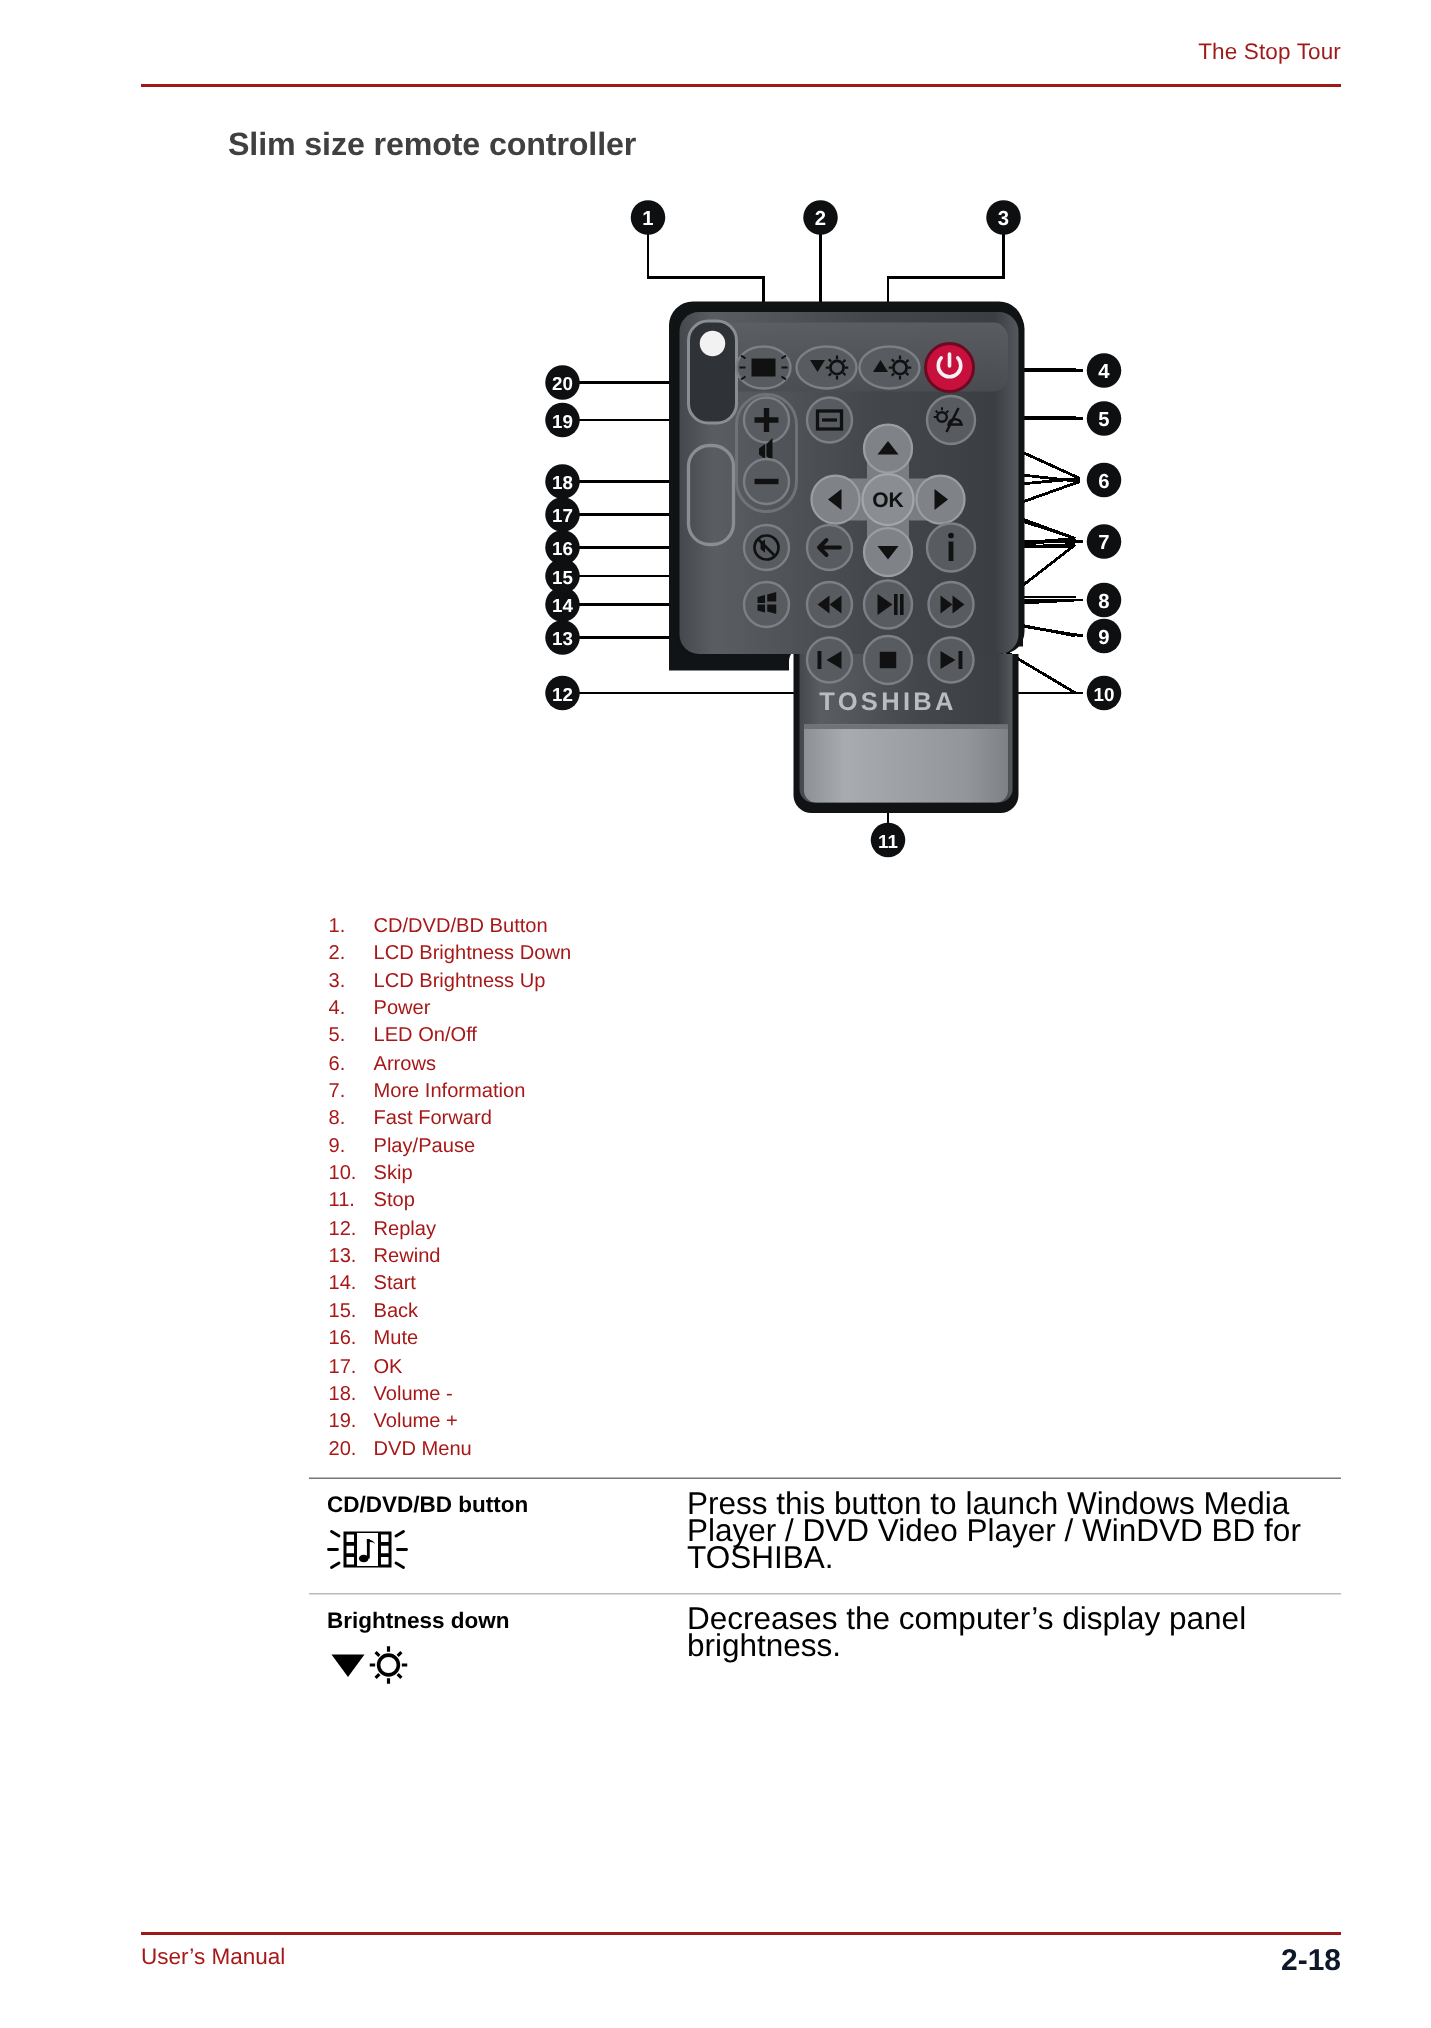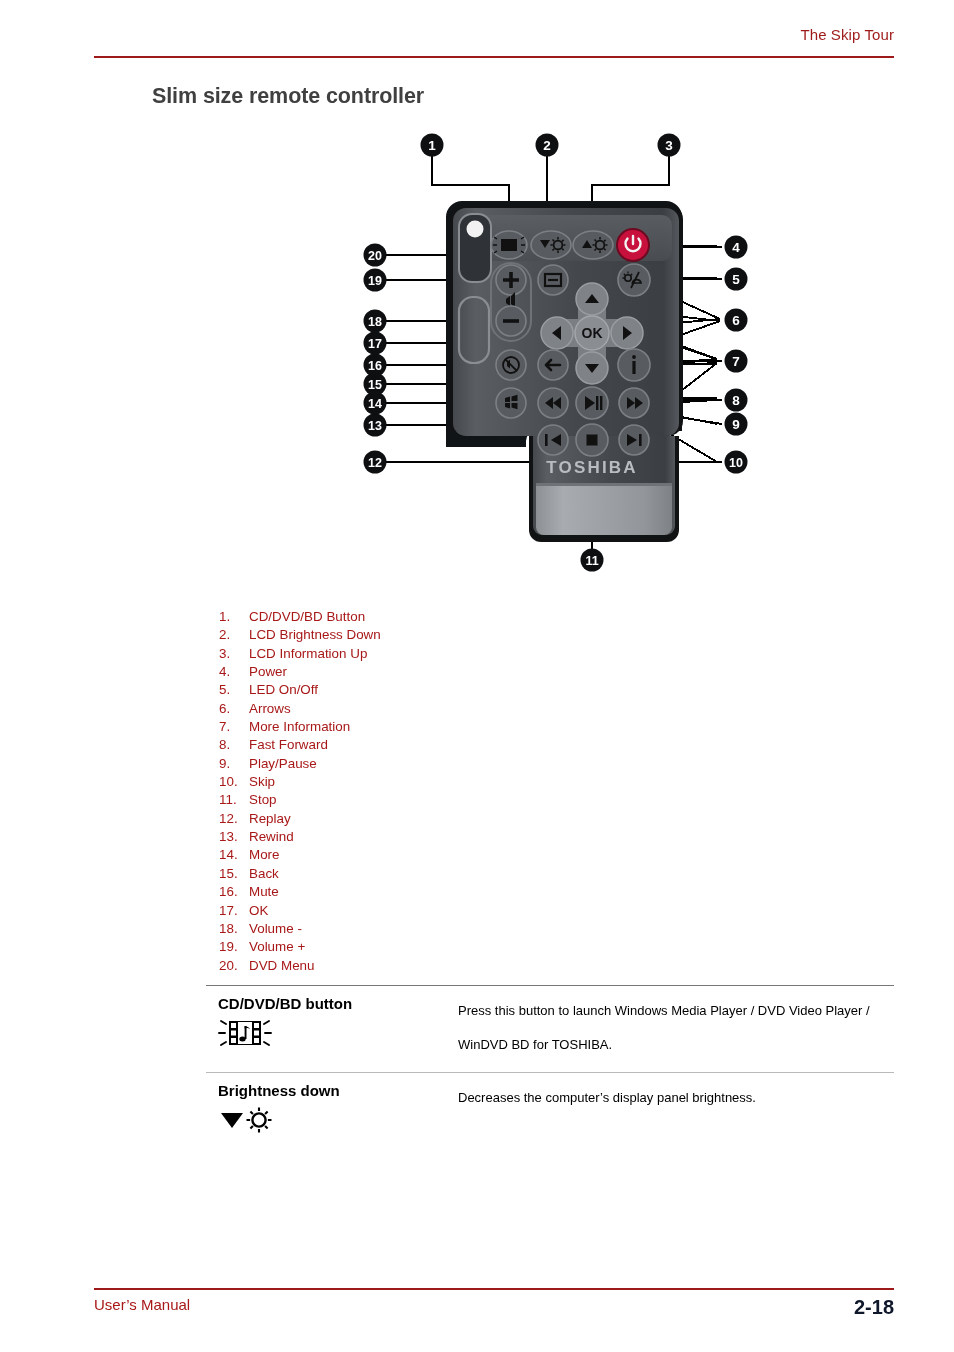--- a/index.html
+++ b/index.html
@@ -43,35 +43,35 @@
     position:absolute;left:206px;top:985px;width:688px;
     border-collapse:collapse;
   }
   #spec-table tr{border-top:1.3px solid #b9b9b9;}
   #spec-table tr.first{border-top:1.6px solid #777;}
   #spec-table tr.last-rule{border-bottom:1.3px solid #b9b9b9;}
   #spec-table td{vertical-align:top;padding:8px 0 10px 0;}
   #spec-table td.c1{width:234px;padding-left:12px;}
   #spec-table td.c2{padding-left:6px;}
   .term{font-size:15px;font-weight:bold;color:#000;line-height:19px;}
-  .desc{font-size:13px;color:#000;line-height:34px;}
+  .desc{font-size:21px;color:#000;line-height:18px;}
   .ticon{margin-top:5px;height:34px;}
 
   
   #footer-rule{position:absolute;left:94px;top:1288px;width:800px;height:1.6px;background:#9e1a1a;}
   #footer-left{position:absolute;left:94px;top:1296px;color:#a81818;font-size:15px;font-weight:normal;text-align:right;}
   #footer-right{position:absolute;left:94px;top:1296px;width:800px;text-align:right;color:#0f172a;font-size:20px;font-weight:bold;}
 </style>
 </head>
 <body>
 
 <div class="page">
 
   <div id="header-area">
-    <div id="header-title">The Skip Tour</div>
+    <div id="header-title">The Stop Tour</div>
   </div>
   <div id="header-rule"></div>
 
   <div id="section-title">Slim size remote controller</div>
 
   <div id="figure">
     <svg width="954" height="475" viewBox="0 0 954 475" xmlns="http://www.w3.org/2000/svg">
       <defs>
         <linearGradient id="bodyGrad" x1="0" y1="0" x2="1" y2="0">
           <stop offset="0" stop-color="#45484c"></stop>
@@ -436,21 +436,21 @@
     <div class="li">
         <span class="num">1.</span>
         <span class="lbl">CD/DVD/BD Button</span>
       </div>
     <div class="li">
         <span class="num">2.</span>
         <span class="lbl">LCD Brightness Down</span>
       </div>
     <div class="li">
         <span class="num">3.</span>
-        <span class="lbl">LCD Information Up</span>
+        <span class="lbl">LCD Brightness Up</span>
       </div>
     <div class="li">
         <span class="num">4.</span>
         <span class="lbl">Power</span>
       </div>
     <div class="li">
         <span class="num">5.</span>
         <span class="lbl">LED On/Off</span>
       </div>
     <div class="li">
@@ -480,21 +480,21 @@
     <div class="li">
         <span class="num">12.</span>
         <span class="lbl">Replay</span>
       </div>
     <div class="li">
         <span class="num">13.</span>
         <span class="lbl">Rewind</span>
       </div>
     <div class="li">
         <span class="num">14.</span>
-        <span class="lbl">More</span>
+        <span class="lbl">Start</span>
       </div>
     <div class="li">
         <span class="num">15.</span>
         <span class="lbl">Back</span>
       </div>
     <div class="li">
         <span class="num">16.</span>
         <span class="lbl">Mute</span>
       </div>
     <div class="li">

